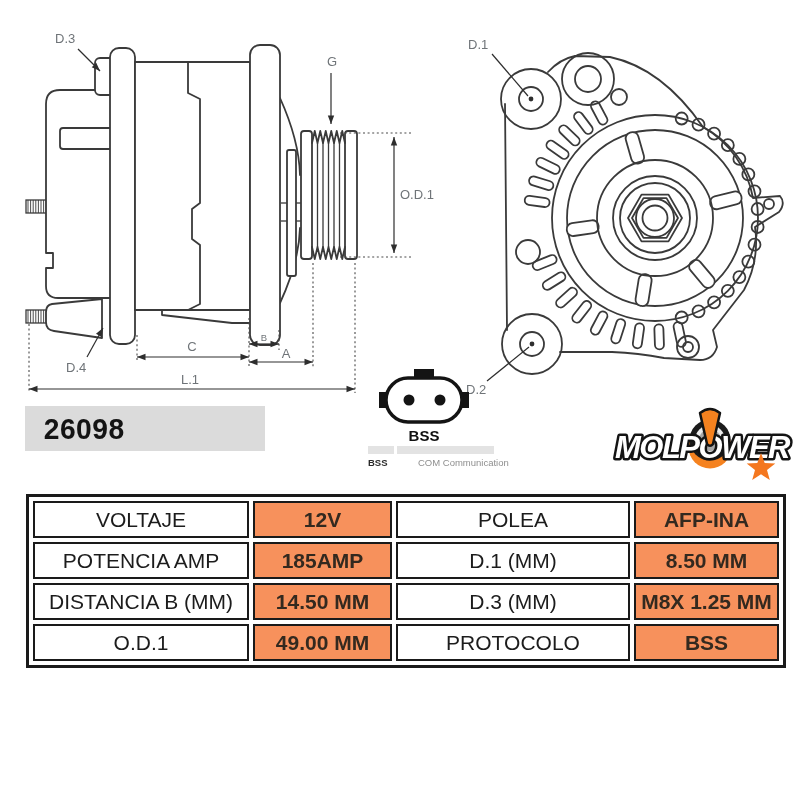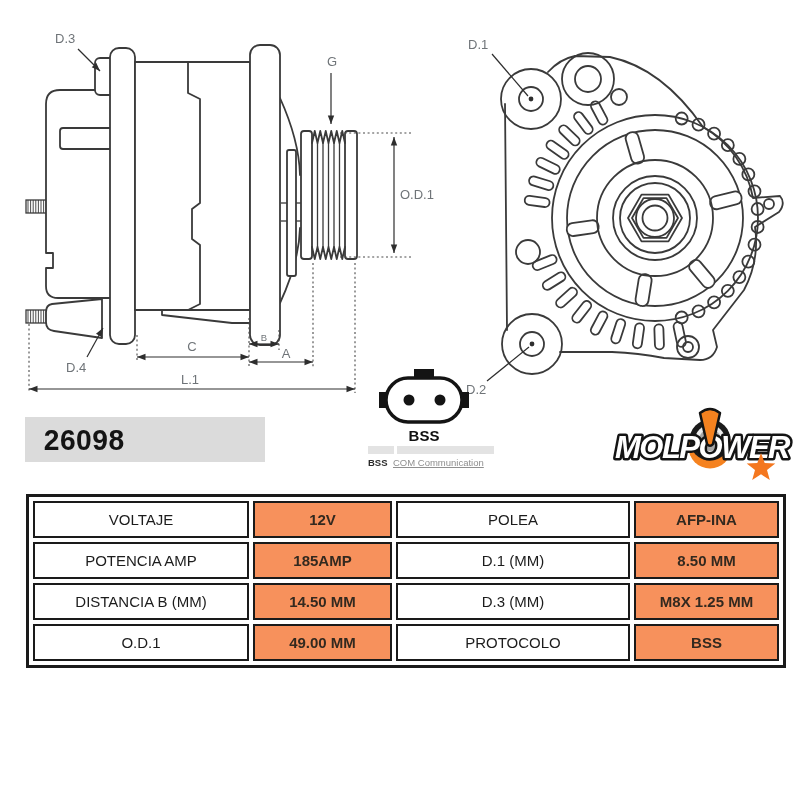--- a/index.html
+++ b/index.html
@@ -9,36 +9,36 @@
   
   .ln{stroke:var(--line,#3a3a3a);stroke-width:1.8;fill:#fff;stroke-linejoin:round;stroke-linecap:round;}
   .lnn{stroke:var(--line,#3a3a3a);stroke-width:1.8;fill:none;stroke-linejoin:round;stroke-linecap:round;}
   .thin{stroke:var(--line,#3a3a3a);stroke-width:1.3;fill:none;}
   .dim{stroke:#2e2e2e;stroke-width:1.2;fill:none;}
   .dot{stroke:#4a4a4a;stroke-width:1.1;fill:none;stroke-dasharray:2 2.6;}
   .lbl{fill:var(--label,#6f7478);font-size:13px;font-family:"Liberation Sans",sans-serif;}
   .lbl.small{font-size:9.5px;}
   .leaderdot{fill:#2e2e2e;stroke:none;}
   
-  .part-box{position:absolute;left:25px;top:417px;width:240px;height:45px;background:var(--box-gray,#dbdbdb);}
+  .part-box{position:absolute;left:25px;top:406px;width:240px;height:45px;background:var(--box-gray,#dbdbdb);}
   .part-box span{display:block;padding-left:20px;line-height:45px;font-size:30px;font-weight:bold;
                  color:#141414;letter-spacing:.5px;transform:scaleX(.94);transform-origin:left center;}
   
   .legend-bar{position:absolute;height:8px;background:var(--legend-gray,#e3e3e3);top:446px;}
   .legend-bar.b1{left:368px;width:26px;}
   .legend-bar.b2{left:397px;width:97px;}
   .legend-txt{position:absolute;top:457px;font-size:9.5px;}
   .legend-txt.t1{left:368px;font-weight:bold;color:#2a2a2a;}
-  .legend-txt.t2{left:393px;color:#8f8f8f;text-decoration:underline;}
+  .legend-txt.t2{left:418px;color:#8f8f8f;}
   
   table.spec{position:absolute;left:26px;top:494px;width:750px;border-collapse:separate;
              border-spacing:4px;background:#fff;border:3px solid var(--tbl-border,#1a1a1a);
              table-layout:fixed;}
   table.spec td{border:2px solid var(--tbl-border,#1a1a1a);height:31px;text-align:center;
-                vertical-align:middle;font-size:15px;color:#1c1c1c;overflow:hidden;white-space:nowrap;}
+                vertical-align:middle;font-size:21px;color:#1c1c1c;overflow:hidden;white-space:nowrap;}
   table.spec td.val{background:var(--accent,#f7915c);color:#33291f;font-weight:bold;}
   .bss-label{font-family:"Liberation Sans",sans-serif;font-weight:bold;font-size:15px;fill:#111;}
   .logo-text{font-family:"Liberation Sans",sans-serif;font-weight:bold;font-style:italic;
              font-size:31px;fill:#fff;stroke:#141414;stroke-width:5px;paint-order:stroke;
              stroke-linejoin:round;letter-spacing:-1.5px;}
 </style>
 </head>
 <body>
 
 <div class="canvas">

